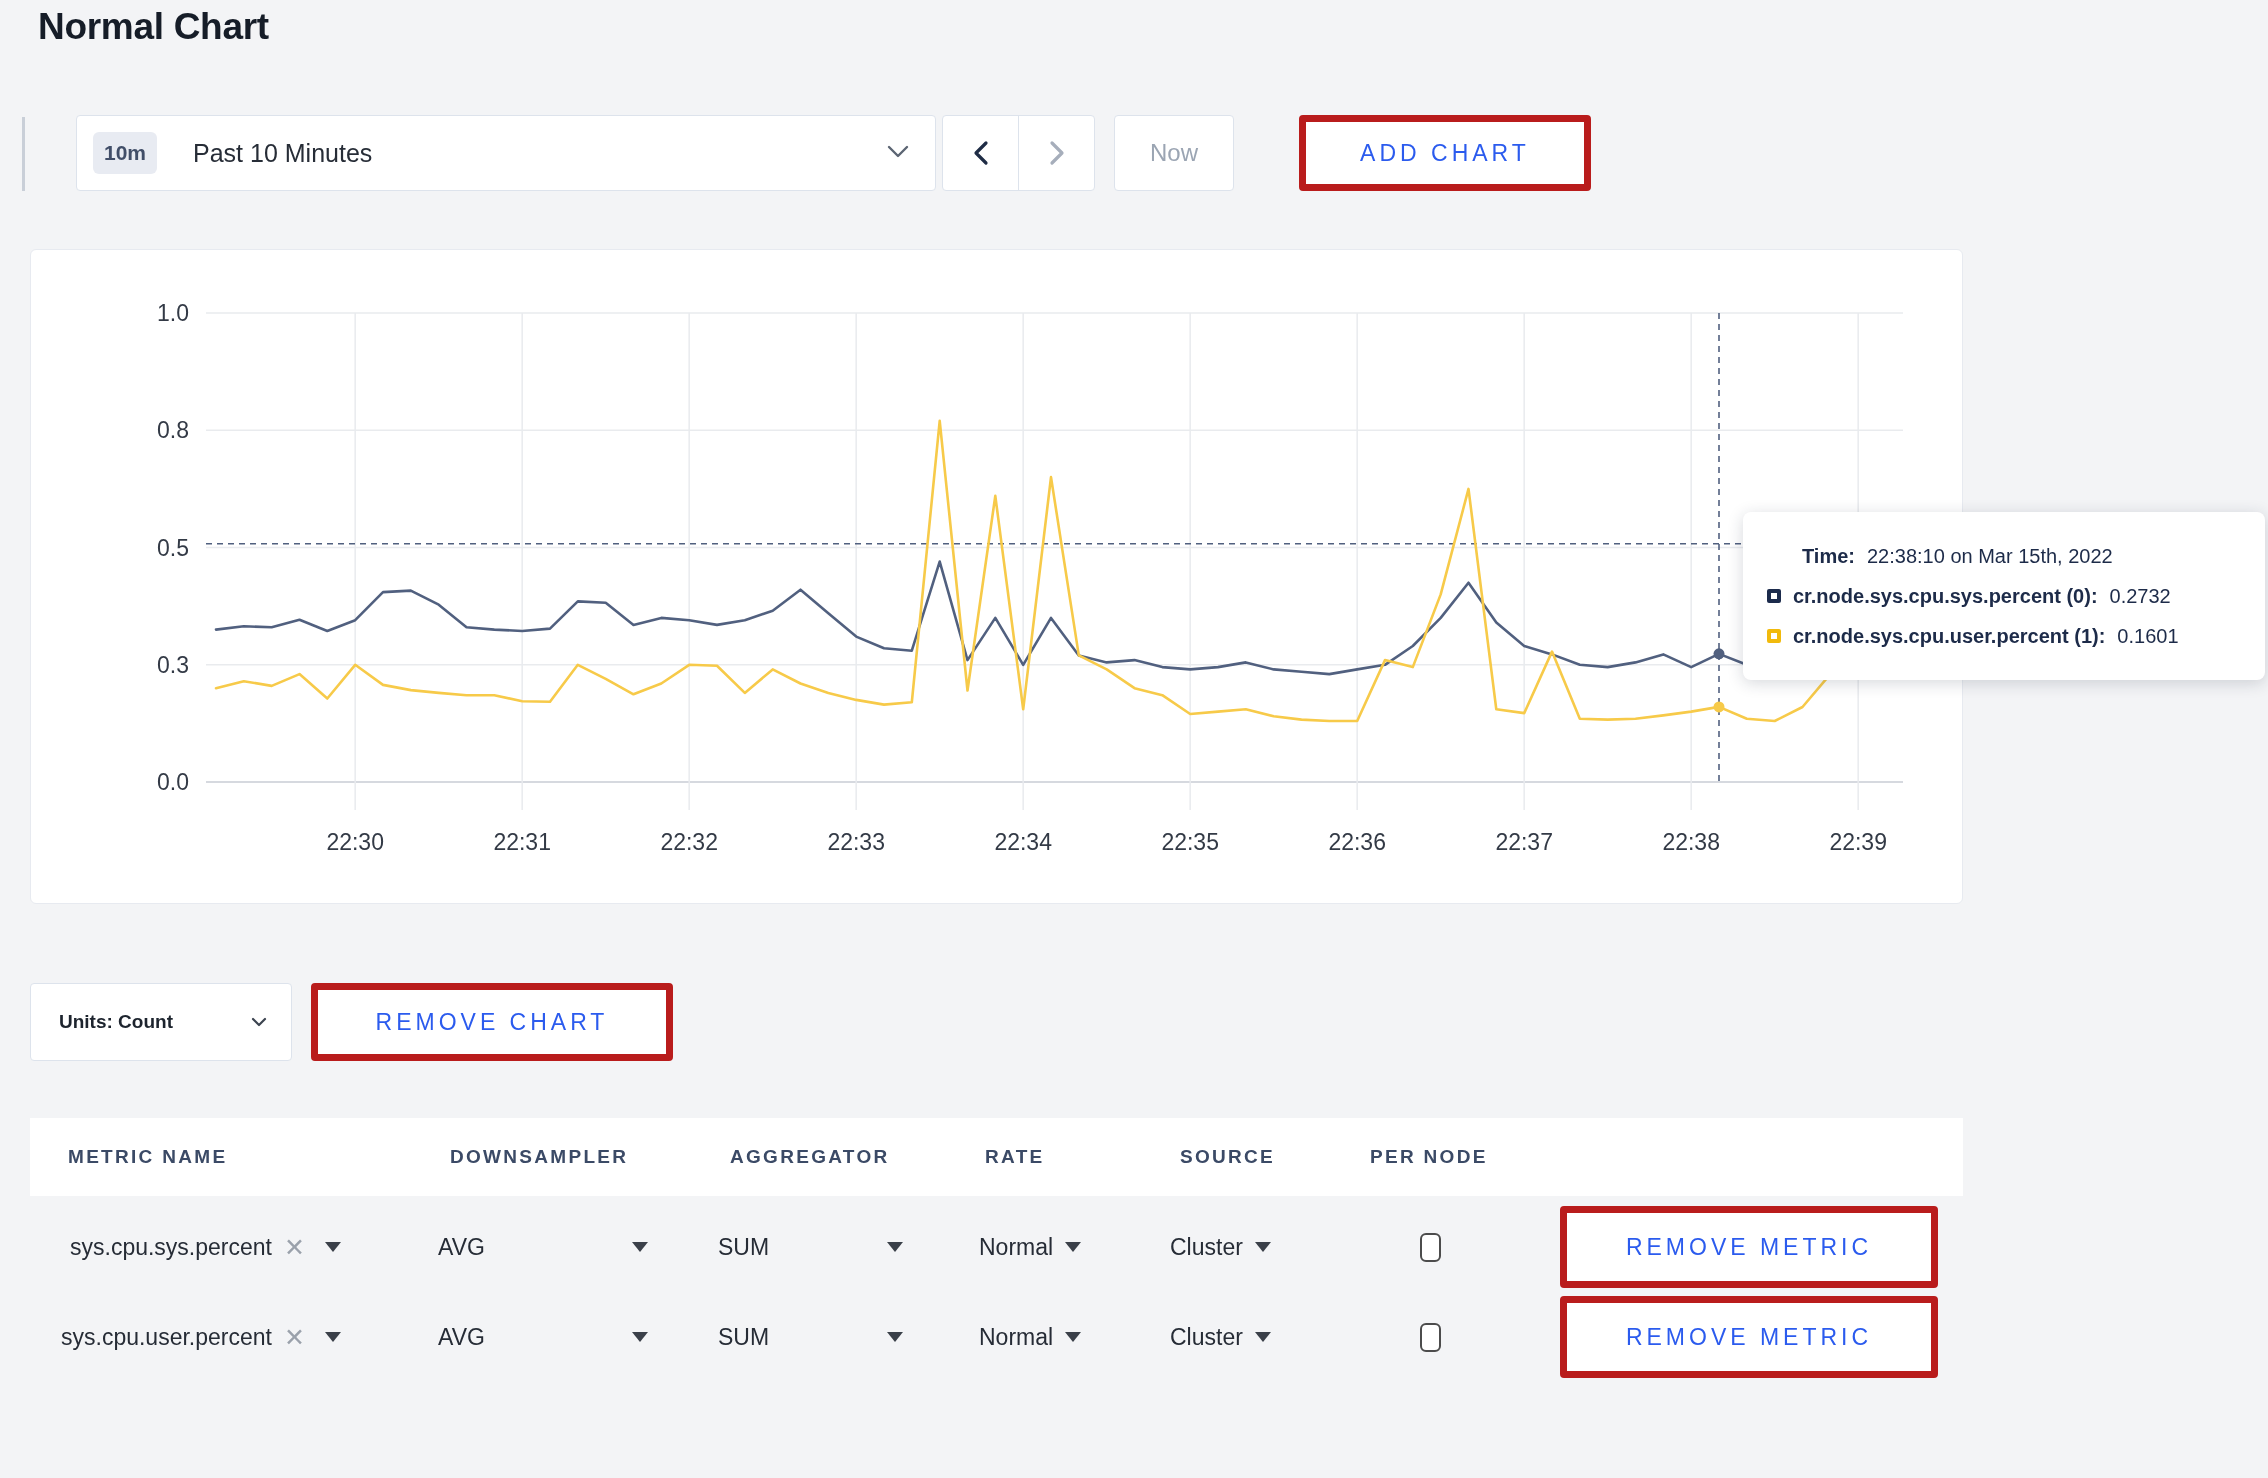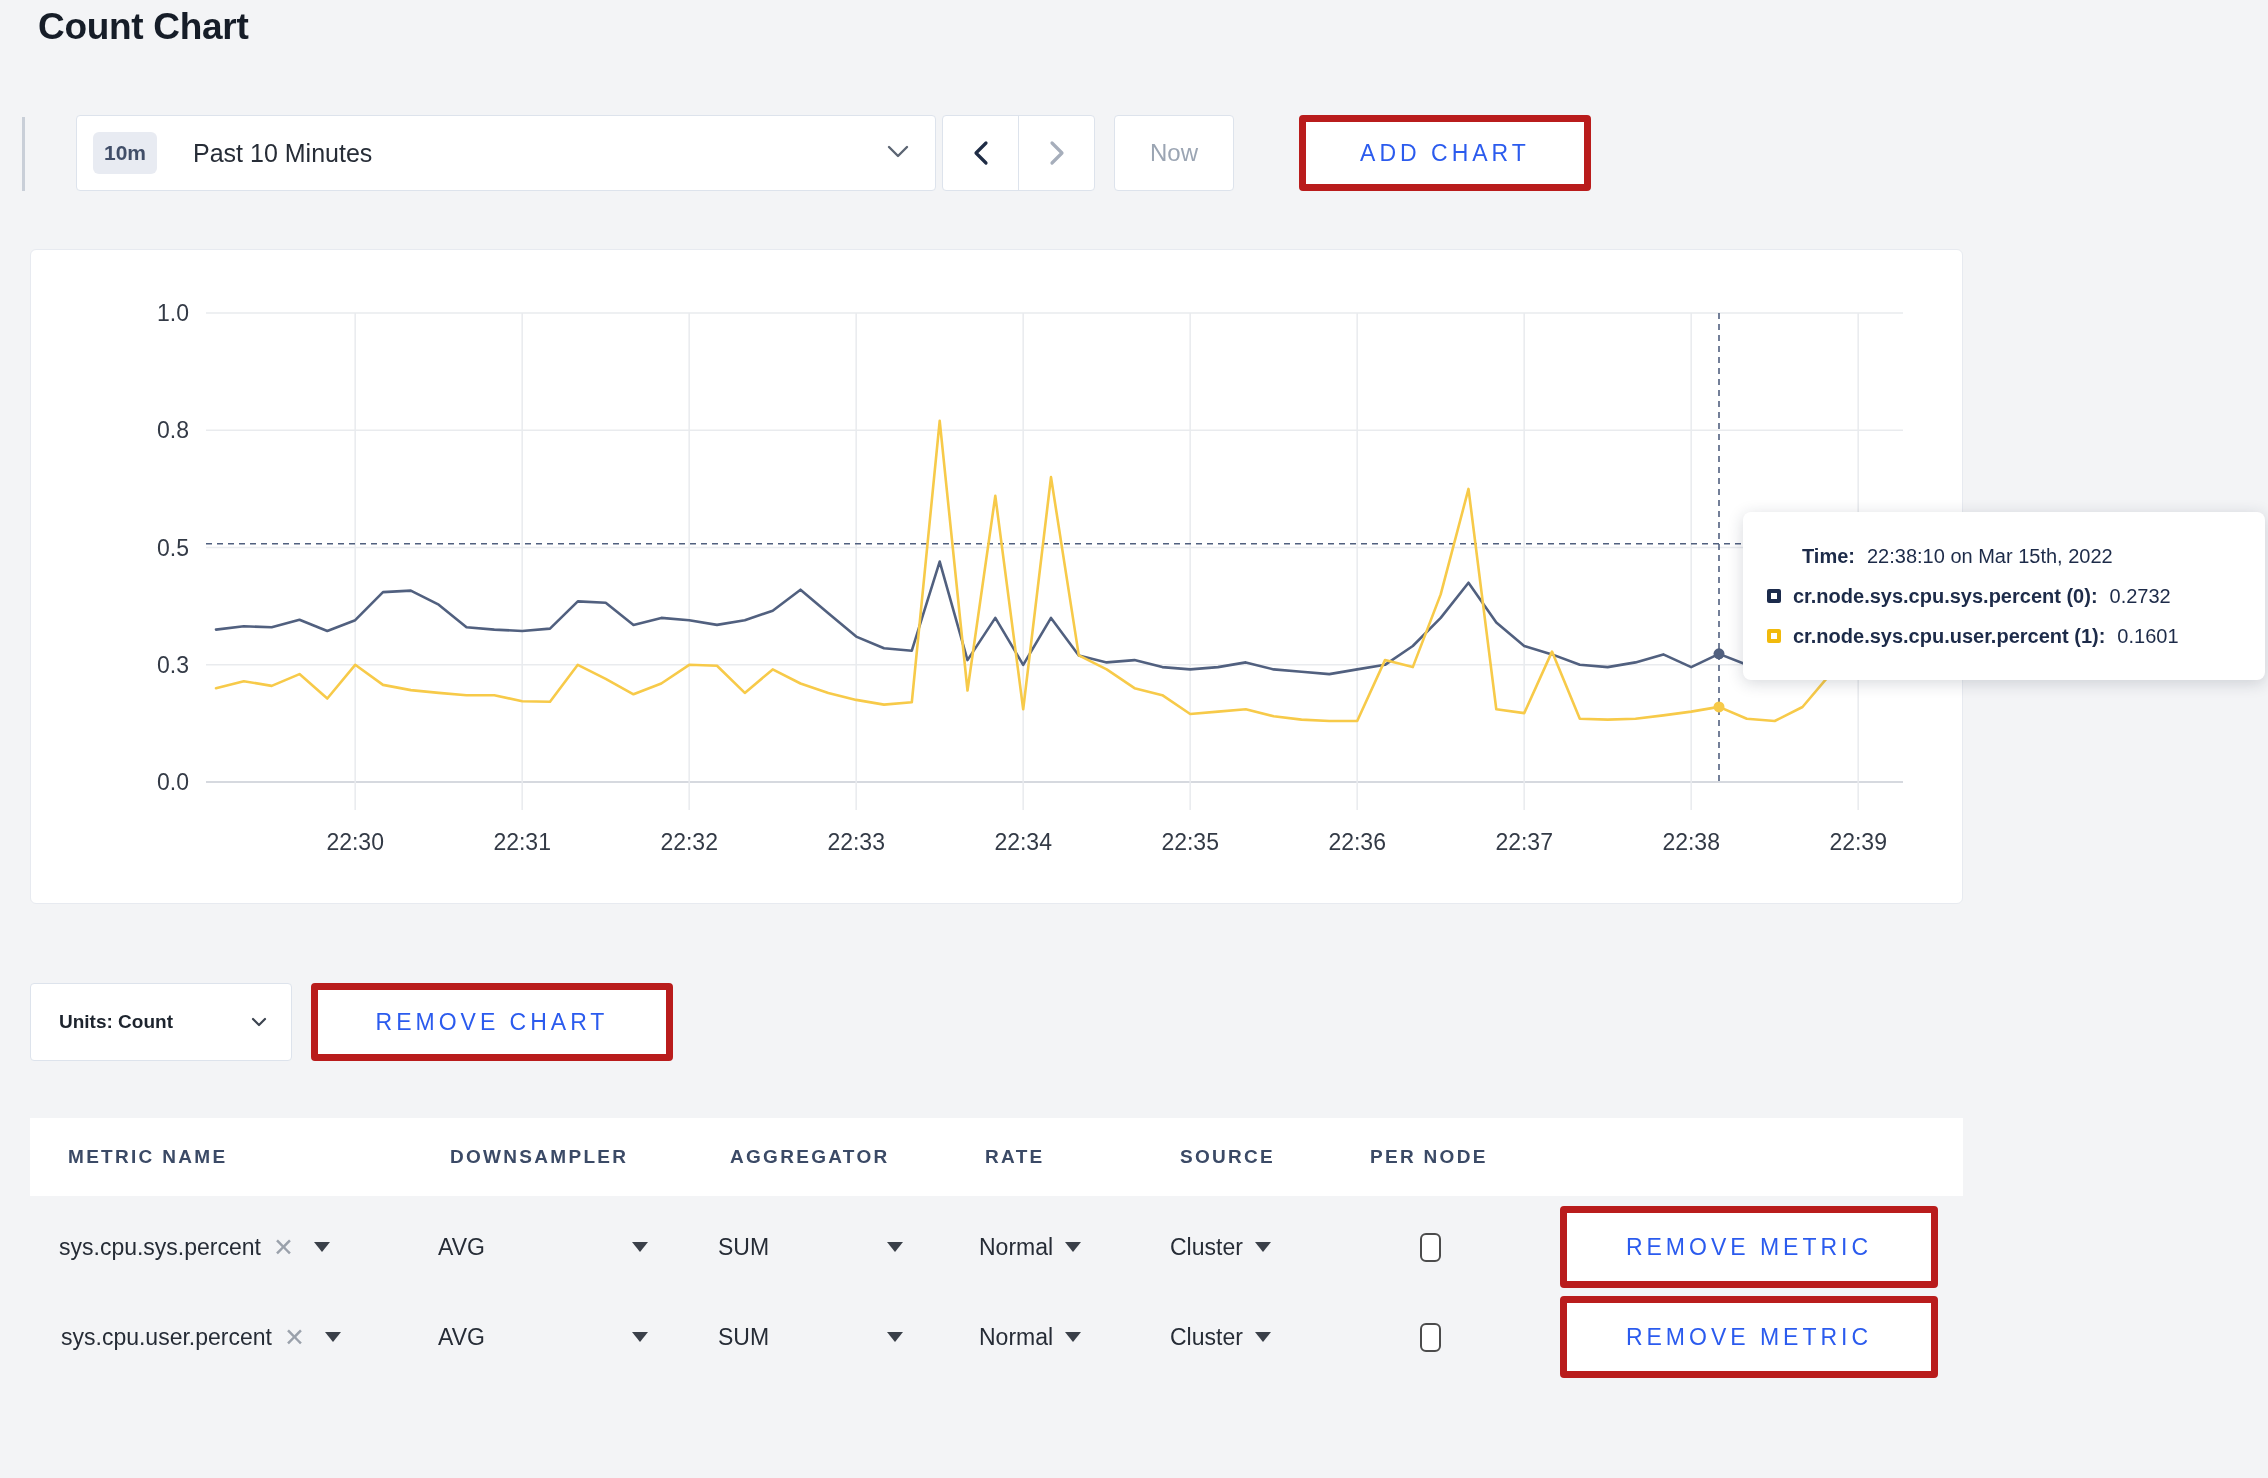--- a/index.html
+++ b/index.html
@@ -96,21 +96,21 @@
   .inline-caret { margin-left:12px; }
   .checkbox {
     width:21px; height:29px; border:2.5px solid #4c4c4c; border-radius:6px; background:#fff; cursor:pointer;
   }
   .remove-metric-btn { position:absolute; left:1530px; top:0; width:378px; height:82px; }
   #add-metric-button { position:absolute; left:18px; top:266px; width:308px; height:86px; }
 </style>
 </head>
 <body>
 
-<h1 id="page-title" class="abs">Count Chart</h1>
+<h1 id="page-title" class="abs">Normal Chart</h1>
 
 <div id="toolbar-divider" class="abs"></div>
 
 <div id="range-dropdown" class="abs box">
   <span id="range-badge">10m</span>
   <span id="range-label">Past 10 Minutes</span>
   <span id="range-chevron">
     <svg width="22" height="13" viewBox="0 0 22 13">
         <polyline points="2,2 11,11 20,2" fill="none" stroke="#5c6573" stroke-width="2.4" stroke-linecap="round" stroke-linejoin="round"></polyline>
       </svg>
@@ -211,21 +211,21 @@
   <div id="table-header-strip">
     <span class="th" style="left:38px">METRIC NAME</span>
     <span class="th" style="left:420px">DOWNSAMPLER</span>
     <span class="th" style="left:700px">AGGREGATOR</span>
     <span class="th" style="left:955px">RATE</span>
     <span class="th" style="left:1150px">SOURCE</span>
     <span class="th" style="left:1340px">PER NODE</span>
   </div>
 
   <div class="metric-row" style="top:91px">
-    <span class="cell" style="left:29px">
+    <span class="cell" style="left:40px">
       <span>sys.cpu.sys.percent</span>
       <span class="x-icon">✕</span>
       <span class="caret-down name-caret"></span>
     </span>
     <span class="cell" style="left:408px">AVG</span>
     <span class="cell" style="left:602px">
         <span class="caret-down"></span>
       </span>
     <span class="cell" style="left:688px">SUM</span>
     <span class="cell" style="left:857px">

